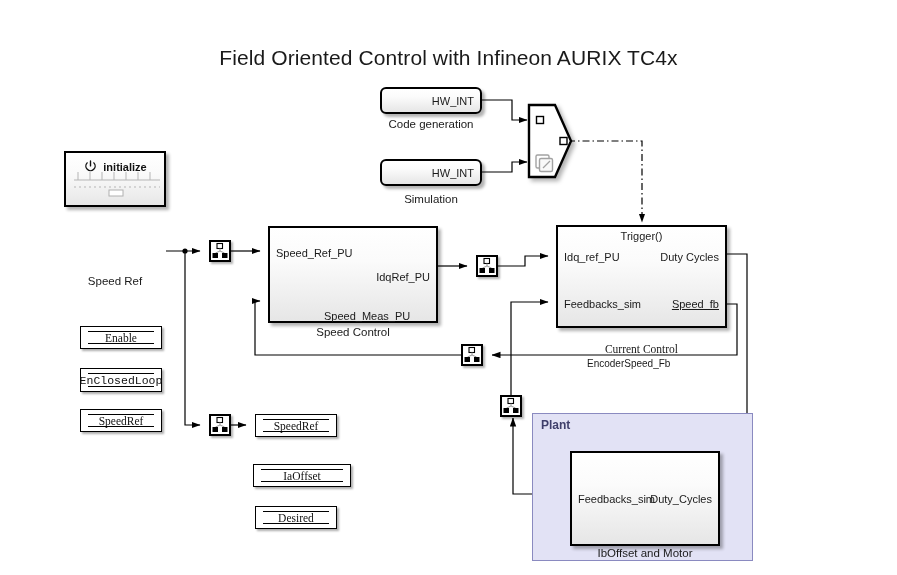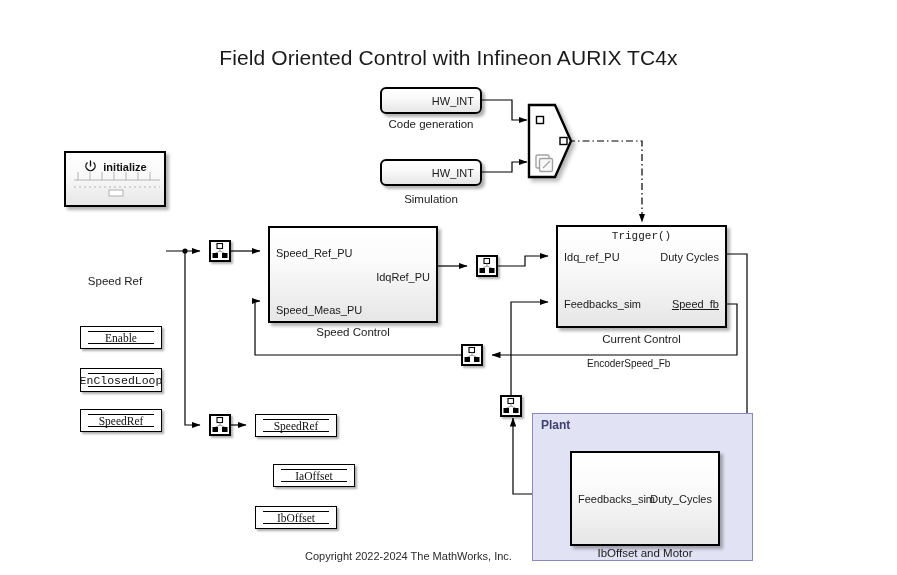--- a/index.html
+++ b/index.html
@@ -53,21 +53,21 @@
     white-space: nowrap;
   }
   .port {
     position: absolute;
     font-size: 11px;
     color: #1a1a1a;
     white-space: nowrap;
   }
   .port.left  { left: 6px; }
   .port.right { right: 6px; }
-  .port.topc  { left: 0; width: 100%; text-align: center; font-family: Liberation Mono, monospace; }
+  .port.topc  { left: 0; width: 100%; text-align: center; }
 
   
   .dsm {
     position: absolute;
     box-sizing: border-box;
     border: 1px solid #000;
     background: #ffffff;
     box-shadow: 2px 2px 2px rgba(0,0,0,0.32);
     display: flex;
     align-items: center;
@@ -240,33 +240,33 @@
       <g opacity="0.45">
         <rect x="9" y="52" width="13" height="13" fill="none" stroke="#333" stroke-width="1.4" rx="1.5"></rect>
         <rect x="12.5" y="55.5" width="13" height="13" fill="#f3f3f3" stroke="#333" stroke-width="1.4" rx="1.5"></rect>
         <path d="M16,65 L23,58" stroke="#333" stroke-width="1.2" fill="none"></path>
       </g>
     </svg>
   </div>
 
   <div class="blk" style="left:268px; top:226px; width:170px; height:97px;padding-left:29px;">
     <div class="port left" style="top:19px;">Speed_Ref_PU</div>
-    <div class="port left" style="top:76px;">Speed_Meas_PU</div>
+    <div class="port left" style="top:82px;margin-left:48px;">Speed_Meas_PU</div>
     <div class="port right" style="top:43px;">IdqRef_PU</div>
   </div>
   <div class="blk-label" style="left:268px; top:326px; width:170px;">Speed Control</div>
 
   <div class="blk" style="left:556px; top:225px; width:171px; height:103px;">
     <div class="port topc" style="top:3px;">Trigger()</div>
     <div class="port left" style="top:24px;">Idq_ref_PU</div>
     <div class="port left" style="top:71px;">Feedbacks_sim</div>
     <div class="port right" style="top:24px;">Duty Cycles</div>
     <div class="port right" style="top:71px;text-decoration:underline;">Speed_fb</div>
   </div>
-  <div class="blk-label" style="left:556px; top:333px; width:171px;">Current Control</div>
+  <div class="blk-label" style="left:556px; top:343px; width:171px;font-family:Liberation Serif, serif;">Current Control</div>
 
   <div class="plant" style="left:532px; top:413px; width:221px; height:148px;">
     <div class="plant-title">Plant</div>
   </div>
   <div class="blk" style="left:570px; top:451px; width:150px; height:95px;">
     <div class="port left" style="top:40px;">Feedbacks_sim</div>
     <div class="port right" style="top:40px;">Duty_Cycles</div>
   </div>
   <div class="blk-label" style="left:560px; top:547px; width:170px;">IbOffset and Motor</div>
 
@@ -276,25 +276,25 @@
       </div>
       <div class="dsm" style="left: 80px; top: 368px; width: 82px; height: 24px; font-family: Liberation Mono, monospace;">
         <span>EnClosedLoop</span>
       </div>
       <div class="dsm" style="left: 80px; top: 409px; width: 82px; height: 23px;">
         <span>SpeedRef</span>
       </div>
       <div class="dsm" style="left: 255px; top: 414px; width: 82px; height: 23px;">
         <span>SpeedRef</span>
       </div>
-      <div class="dsm" style="left: 273px; top: 464px; width: 82px; height: 23px; justify-content: center;">
+      <div class="dsm" style="left: 253px; top: 464px; width: 98px; height: 23px; justify-content: center;">
         <span>IaOffset</span>
       </div>
       <div class="dsm" style="left: 255px; top: 506px; width: 82px; height: 23px;">
-        <span>IbOffset</span>
+        <span>Desired</span>
       </div>
     </div>
 
   <div id="conv-host">
       <div class="conv" style="left: 209px; top: 240px;"><svg width="18" height="18" viewBox="0 0 18 18">
           <rect x="6" y="1.5" width="5.5" height="5" fill="#fff" stroke="#000" stroke-width="1.1"></rect>
           <path d="M9,6.5 L9,9 M9,9 L4.5,11 M9,9 L13.5,11" stroke="#9a9a9a" stroke-width="1"></path>
           <rect x="1.5" y="11" width="5.5" height="5" fill="#000"></rect>
           <rect x="11" y="11" width="5.5" height="5" fill="#000"></rect>
         </svg></div>
@@ -321,15 +321,14 @@
           <path d="M9,6.5 L9,9 M9,9 L4.5,11 M9,9 L13.5,11" stroke="#9a9a9a" stroke-width="1"></path>
           <rect x="1.5" y="11" width="5.5" height="5" fill="#000"></rect>
           <rect x="11" y="11" width="5.5" height="5" fill="#000"></rect>
         </svg></div>
     </div>
 
   <div id="siglabel-host">
       <div class="signal-label" style="left: 574px; top: 358px; padding-left: 13px;">EncoderSpeed_Fb</div>
     </div>
 
-  <div class="copyright" style="left:305px; top:550px;">Copyright 2022-2024 The MathWorks, Inc.</div>
 
 </div>
 
 </body></html>

